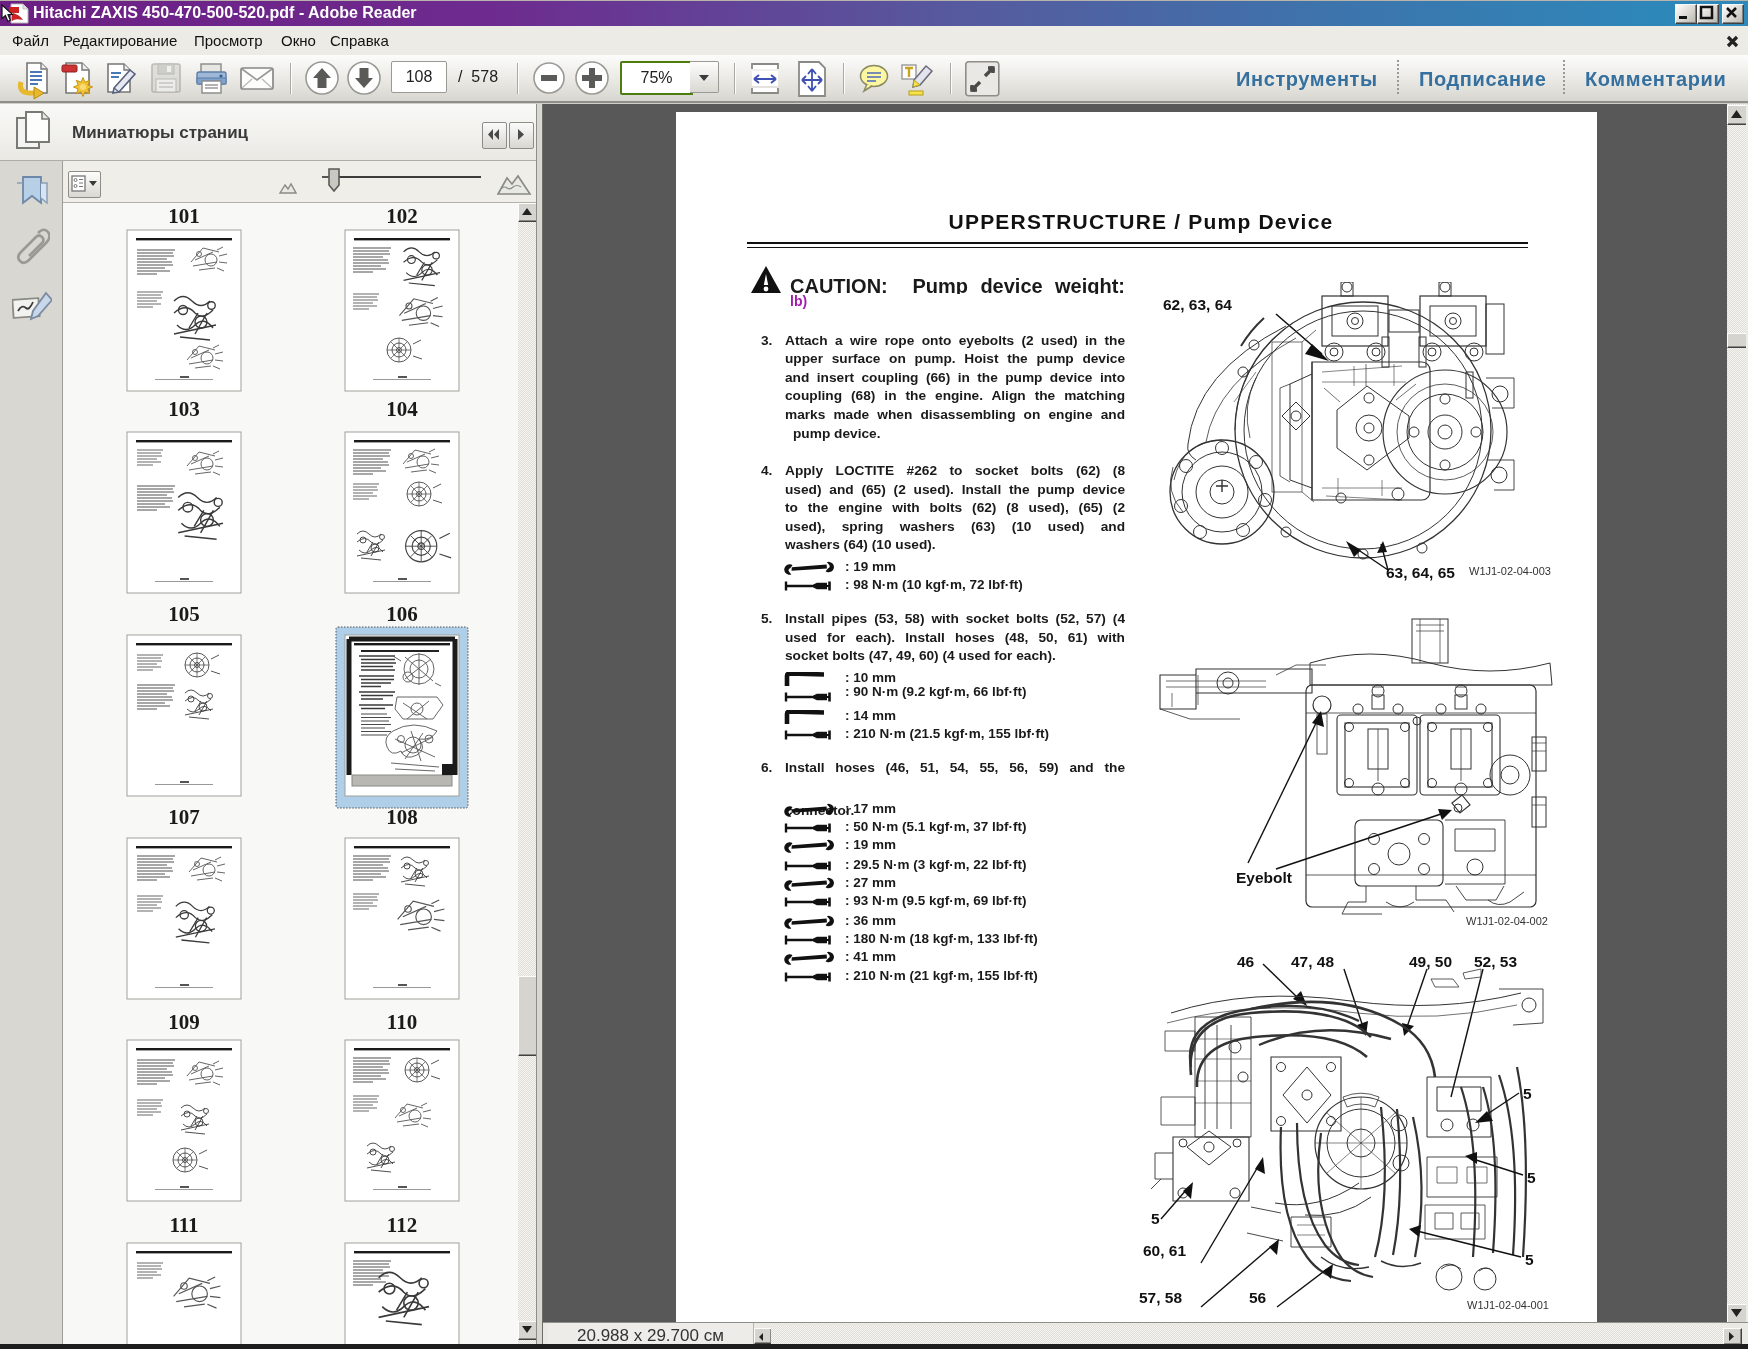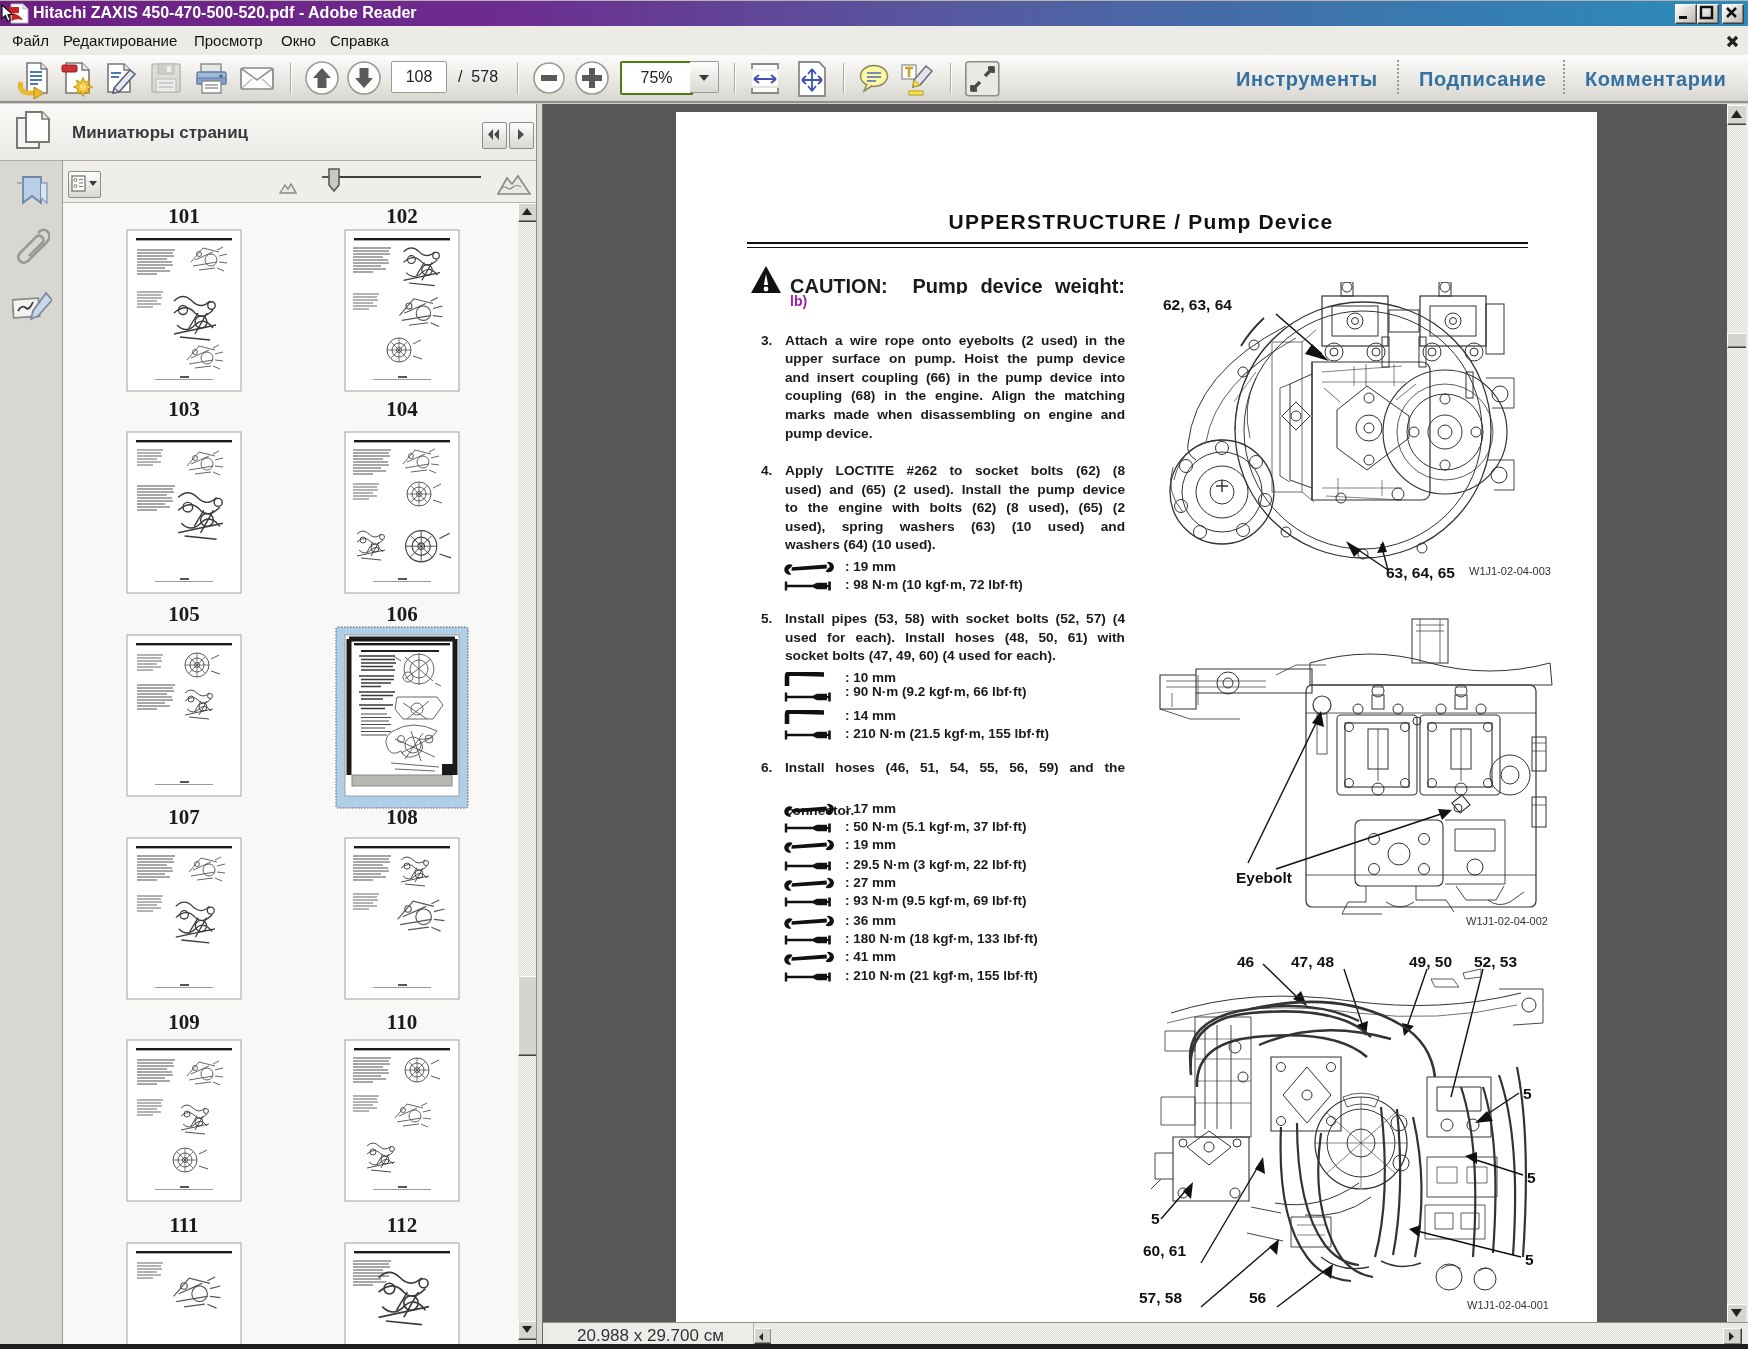--- a/index.html
+++ b/index.html
@@ -458,21 +458,21 @@
         </svg>
  <div class="jline" style="left:114px;top:166px;width:335px;font-size:20px;">CAUTION:&nbsp; Pump device weight: 290 kg (640</div>
  <div class="pgtext" style="left:114px;top:181px;font-size:14px;">lb)</div>
  
  <div class="num" style="top:223.5px;">3.</div>
  <div class="jline" style="top:223.5px;">Attach a wire rope onto eyebolts (2 used) in the</div>
  <div class="jline" style="top:242.1px;">upper surface on pump. Hoist the pump device</div>
  <div class="jline" style="top:260.7px;">and insert coupling (66) in the pump device into</div>
  <div class="jline" style="top:279.3px;">coupling (68) in the engine. Align the matching</div>
  <div class="jline" style="top:297.9px;">marks made when disassembling on engine and</div>
- <div class="jline jlast" style="top:316.5px;">pump device.</div>
+ <div class="jline jlast" style="top:316.5px;margin-left:8px;">pump device.</div>
  
  <div class="num" style="top:354px;">4.</div>
  <div class="jline" style="top:354px;">Apply LOCTITE #262 to socket bolts (62) (8</div>
  <div class="jline" style="top:372.6px;">used) and (65) (2 used). Install the pump device</div>
  <div class="jline" style="top:391.2px;">to the engine with bolts (62) (8 used), (65) (2</div>
  <div class="jline" style="top:409.8px;">used), spring washers (63) (10 used) and</div>
  <div class="jline jlast" style="top:428.4px;">washers (64) (10 used).</div>
  <svg class="ticon" style="top:449px;" width="52" height="15">
           <use href="#wrench"></use>
         </svg>

